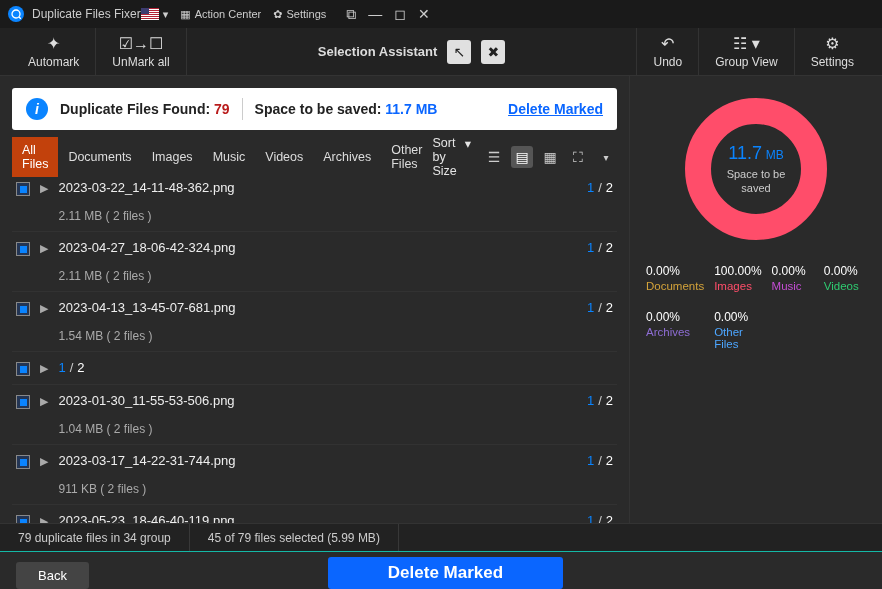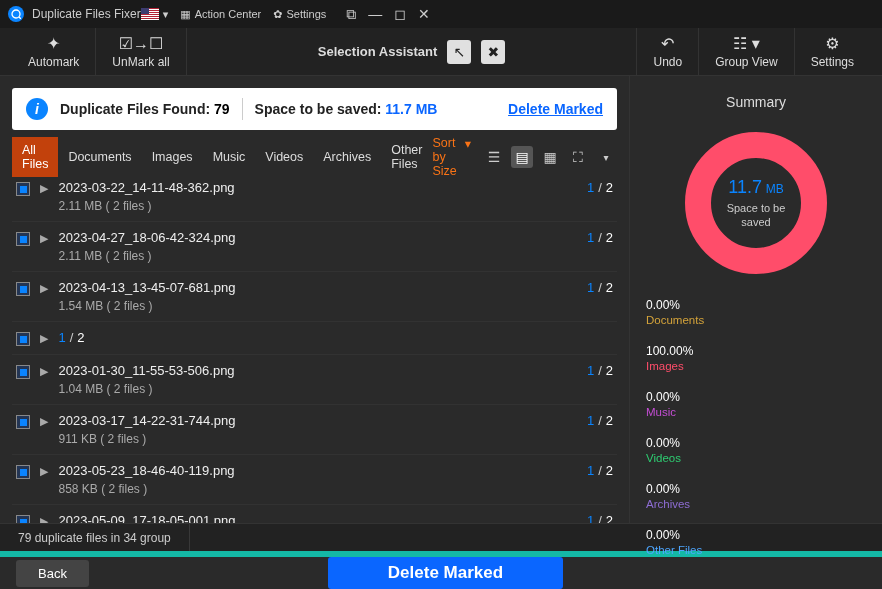--- a/index.html
+++ b/index.html
@@ -27,53 +27,53 @@
 
 .info-strip { background:#fff; color:#222; height:42px; margin:12px; border-radius:3px; display:flex; align-items:center; padding:0 14px; gap:12px; }
 .info-icon { width:22px; height:22px; border-radius:50%; background:#0a84ff; color:#fff; display:flex; align-items:center; justify-content:center; font-weight:bold; font-style:italic; font-size:14px; }
 .info-text { font-size:14px; font-weight:600; }
 .info-sep { width:1px; height:22px; background:#ccc; }
 .delete-marked-link { margin-left:auto; color:#0a66ff; font-weight:600; text-decoration:underline; font-size:14px; cursor:pointer; }
 
 .tabs-row { display:flex; align-items:center; padding:0 12px; height:30px; gap:0; }
 .tab { padding:6px 10px; font-size:12.5px; color:#ddd; cursor:pointer; }
 .tab.active { background:#c2410c; color:#fff; }
-.sort-btn { margin-left:auto; font-size:12.5px; color:#f97316; cursor:pointer; display:flex; align-items:flex-start; gap:4px; }
+.sort-btn { margin-left:auto; font-size:12.5px; color:#e5e5e5; cursor:pointer; display:flex; align-items:flex-start; gap:4px; }
 .view-icons { display:flex; gap:6px; margin-left:12px; align-items:center; }
 .vicon { width:22px; height:22px; display:flex; align-items:center; justify-content:center; color:#ccc; cursor:pointer; border-radius:3px; font-size:14px; }
 .vicon.active { background:#555; color:#fff; }
 
 .file-list { flex:1; overflow-y:auto; padding:0 12px 4px 12px; }
 .file-row { display:flex; align-items:flex-start; padding:8px 4px; border-bottom:1px solid rgba(255,255,255,0.04); gap:10px; cursor:pointer; }
 .chk { width:14px; height:14px; border:1px solid #888; background:#0a66ff33; display:flex; align-items:center; justify-content:center; margin-top:2px; }
 .chk .inner { width:7px; height:7px; background:#0a84ff; }
 .arrow { color:#aaa; font-size:11px; margin-top:2px; }
 .file-info { flex:1; }
 .file-name { font-size:13px; color:#eee; }
-.file-meta { font-size:12px; color:#aaa; margin-top:4px; }
+.file-meta { font-size:12px; color:#aaa; margin-top:14px; }
 .counts { font-size:13px; display:flex; gap:4px; align-items:center; }
 .counts .cur { color:#0a84ff; }
 .counts .tot { color:#fff; }
 .counts .sl { color:#ccc; }
 
 .right h3 { text-align:center; font-weight:500; font-size:14px; margin-bottom:18px; }
 .donut-wrap { width:150px; height:150px; margin:0 auto 20px; position:relative; }
 .donut-text { position:absolute; top:50%; left:50%; transform:translate(-50%,-50%); text-align:center; }
 .donut-val { color:#0a84ff; font-size:18px; font-weight:500; }
 .donut-unit { font-size:12px; color:#0a84ff; }
 .donut-sub { font-size:11px; color:#ccc; margin-top:3px; line-height:1.3; }
-.stats-grid { display:grid; grid-template-columns:1fr; gap:18px 10px; margin-top:6px; }
+.stats-grid { display:grid; grid-template-columns:1fr 1fr 1fr 1fr; gap:18px 10px; margin-top:6px; }
 .stat { }
 .stat-pct { font-size:12px; color:#fff; }
 .stat-lbl { font-size:11.5px; margin-top:2px; }
 
 .statusbar { height:28px; background:#222; border-top:1px solid #333; display:flex; align-items:center; font-size:12px; color:#ccc; }
 .status-seg { padding:0 18px; border-right:1px solid #383838; height:100%; display:flex; align-items:center; }
 
-.footer { height:38px; background:#2a2a2a; display:flex; align-items:center; padding:0 16px; gap:16px; border-top:6px solid #14b8a6; }
+.footer { height:38px; background:#2a2a2a; display:flex; align-items:flex-end; padding:0 16px; gap:16px; border-top:1px solid #14b8a6; }
 .back-btn { background:#444; color:#fff; border:none; padding:6px 22px; border-radius:3px; cursor:pointer; font-size:13px; }
 .delete-big { flex:0 0 auto; margin:0 auto; background:#0a66ff; color:#fff; font-weight:600; font-size:17px; border:none; padding:6px 60px; border-radius:3px; cursor:pointer; }
 
 .file-list::-webkit-scrollbar { width:7px; }
 .file-list::-webkit-scrollbar-thumb { background:#555; border-radius:3px; }
 .file-list::-webkit-scrollbar-track { background:transparent; }
 </style>
 </head>
 <body>
 
@@ -145,21 +145,21 @@
     <span>Settings</span>
   </div>
 </div>
 
 <div class="main">
   <div class="left">
     <div class="info-strip">
       <span class="info-icon">i</span>
       <span class="info-text">
         <span>Duplicate Files Found:</span>
-        <span style="color:#000000;text-align:center;">79</span>
+        <span style="color:#b91c1c;text-align:center;">79</span>
       </span>
       <span class="info-sep"></span>
       <span class="info-text">
         <span>Space to be saved:</span>
         <span style="color:#0a66ff;">11.7 MB</span>
       </span>
       <span class="delete-marked-link">Delete Marked</span>
     </div>
 
     <div class="tabs-row">
@@ -297,21 +297,20 @@
     <div class="counts">
       <span class="cur">1</span>
             <span class="sl">/</span>
             <span class="tot">2</span>
     </div>
         </div>
       </div>
   </div>
 
   <div class="right">
-    <h3>Summary</h3>
     <div class="donut-wrap">
       <svg width="150" height="150" viewBox="0 0 150 150">
         <circle cx="75" cy="75" r="58" fill="none" stroke="#ff4d6a" stroke-width="26"></circle>
       </svg>
       <div class="donut-text">
         <div>
           <span class="donut-val">11.7</span>
           <span class="donut-unit">MB</span>
         </div>
         <div class="donut-sub">Space to be saved</div>
@@ -341,20 +340,21 @@
         <div class="stat">
     <div class="stat-pct">0.00%</div>
     <div class="stat-lbl" style="color:#4da6ff">Other Files</div>
         </div>
       </div>
   </div>
 </div>
 
 <div class="statusbar">
   <div class="status-seg">79 duplicate files in 34 group</div>
+  <div class="status-seg">45 of 79 files selected  (5.99 MB)</div>
   <div class="status-seg" style="flex:1;border-right:none;"></div>
 </div>
 
 <div class="footer">
   <button class="back-btn">Back</button>
   <button class="delete-big">Delete Marked</button>
   <div style="width:64px"></div>
 </div>
 
 </body></html>

